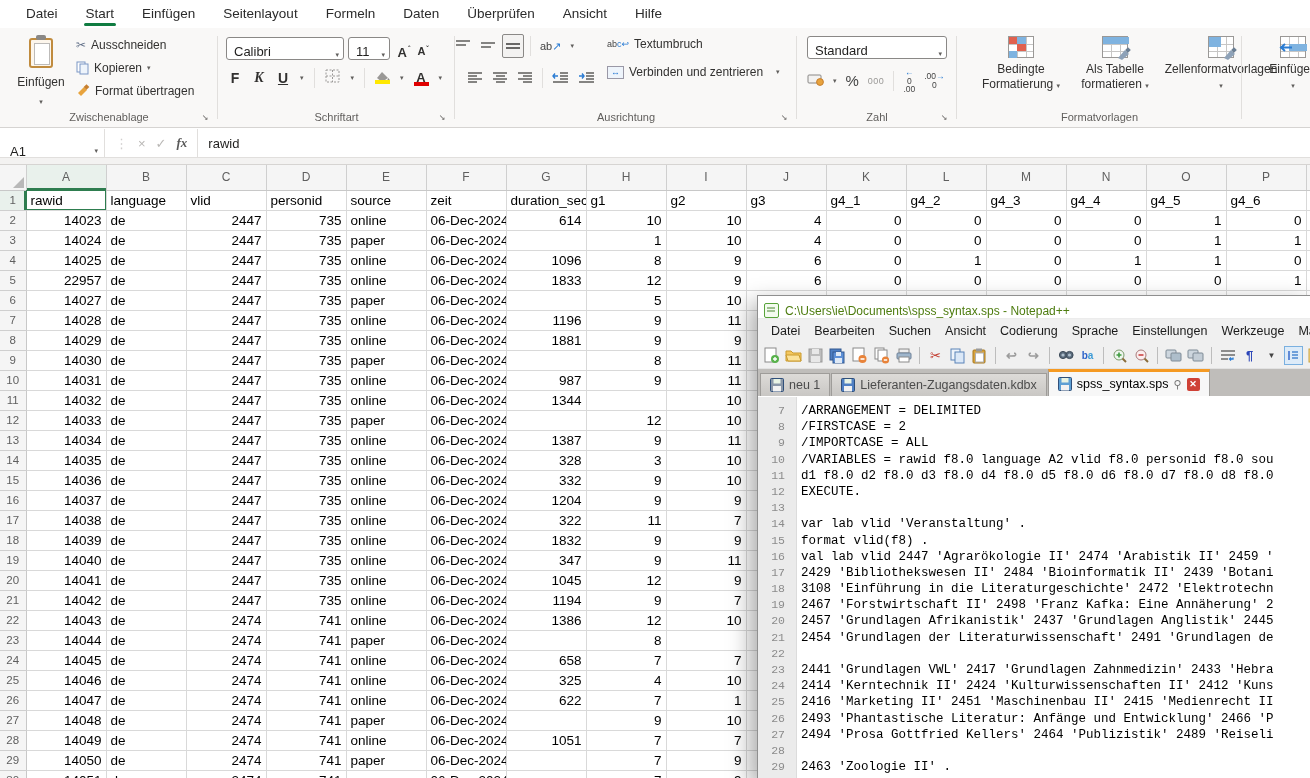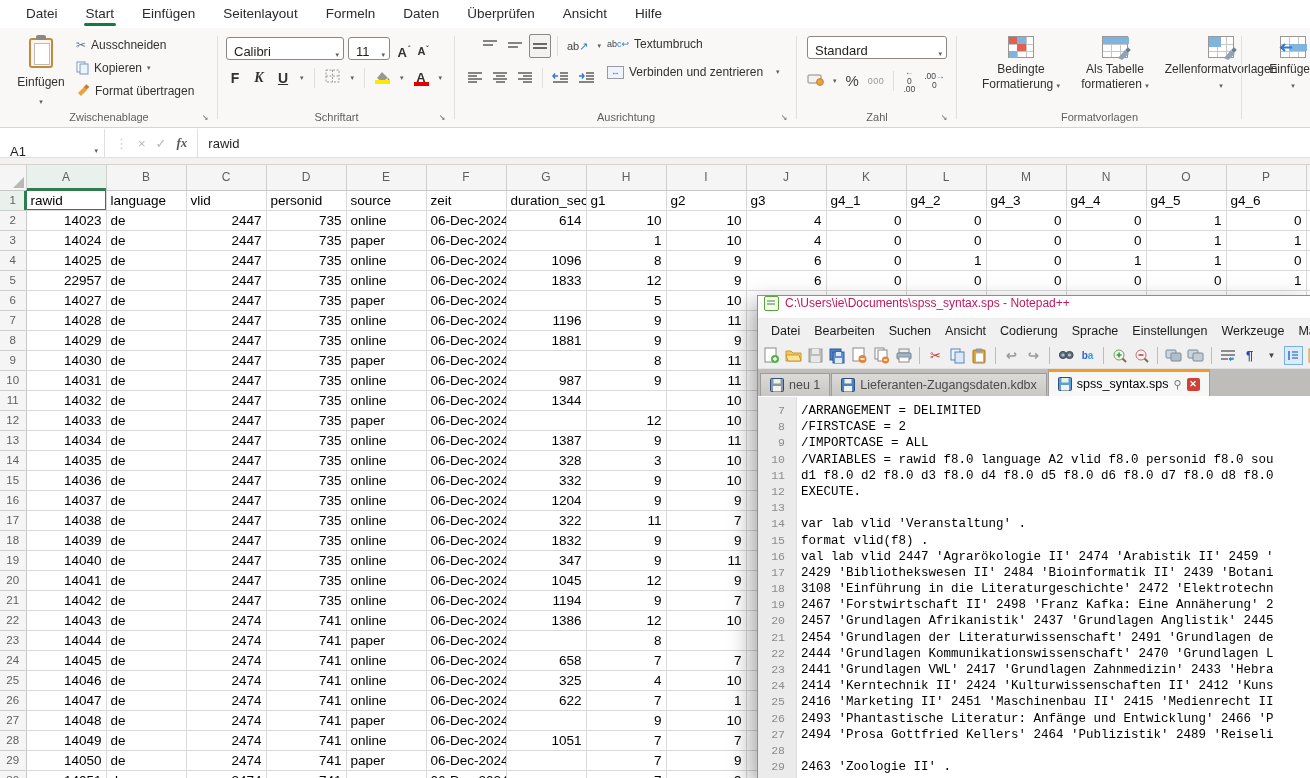--- a/index.html
+++ b/index.html
@@ -30,21 +30,21 @@
   .clip-col { position:absolute; left:76px; top:10px; display:flex; flex-direction:column; gap:9px; }
   
   .combo { background:#fff; border:1px solid #8a8886; border-radius:3px; height:23px; display:flex; align-items:flex-end; font-size:13px; color:#201f1e; padding:0 4px 0 7px; justify-content:space-between; }
   .fontrow1 { position:absolute; left:8px; top:9px; display:flex; gap:4px; align-items:center; }
   .fontrow2 { position:absolute; left:10px; top:40px; display:flex; gap:10px; align-items:center; font-size:14px; color:#323130; }
   .fk { font-weight:bold; width:14px; text-align:center; }
   .colorbar { display:inline-block; width:15px; height:4px; margin-top:-2px; }
   .stack { display:inline-flex; flex-direction:column; align-items:center; line-height:1; }
   .vline { width:1px; height:20px; background:#e1dfdd; }
   
-  .al-r1 { position:absolute; left:27px; top:8px; display:flex; gap:9px; align-items:center; }
+  .al-r1 { position:absolute; left:0; top:8px; display:flex; gap:9px; align-items:center; }
   .al-r2 { position:absolute; left:12px; top:40px; display:flex; gap:9px; align-items:center; }
   .al-sel { border:1px solid #8a8886; background:#f3f2f1; border-radius:2px; padding:2px; margin:-3px; }
   .wrapcol { position:absolute; left:152px; top:9px; display:flex; flex-direction:column; gap:14px; }
   .mergebox { display:inline-block; width:17px; height:13px; border:1px solid #9a98a6; position:relative; background:#eef4fb; color:#2b7cd3; font-size:9px; line-height:11px; text-align:center; }
   
   .num-r1 { position:absolute; left:10px; top:8px; }
   .num-r2 { position:absolute; left:10px; top:40px; display:flex; gap:9px; align-items:center; color:#323130; }
   
   .stylebtn { position:absolute; top:8px; text-align:center; font-size:12px; color:#323130; line-height:1.25; }
   .mini-grid { display:inline-block; position:relative; width:26px; height:22px; border:1px solid #9a9896; background:
@@ -72,21 +72,21 @@
   td.zeit { overflow:visible; position:relative; z-index:2; }
   td.selcell { outline:1.5px solid #2e7d4f; outline-offset:-1.5px; }
   th.hl { background:#e9f1ec !important; }
   th.hl-col { box-shadow: inset 0 -2px 0 #2e7d4f; }
   th.hl-row { box-shadow: inset -2px 0 0 #2e7d4f; }
   .corner-tri { position:absolute; right:2px; bottom:2px; width:0; height:0; border-left:11px solid transparent; border-bottom:11px solid #b8b8b8; }
   
   .ico { display:inline-flex; align-items:center; justify-content:center; }
   
   #npp { position:absolute; left:757px; top:295px; width:554px; height:484px; background:#fff; border:1px solid #8f8f8f; box-shadow:-6px 8px 22px rgba(0,0,0,.35); }
-  .npp-title { height:23px; background:#ffffff; display:flex; align-items:flex-start; gap:6px; padding:0 6px; font-size:12px; color:#be185d; border-bottom:1px solid #ececec; }
+  .npp-title { height:23px; background:#ffffff; display:flex; align-items:flex-end; gap:6px; padding:0 6px; font-size:12px; color:#4d7c0f; border-bottom:1px solid #ececec; }
   .npp-logo { width:15px; height:15px; border:1.5px solid #58a33a; background:#f3fbef; border-radius:2px; position:relative; flex:none; }
   .npp-logo::after { content:""; position:absolute; left:2px; top:3px; width:8px; height:1.5px; background:#9ec08f; box-shadow:0 3px 0 #9ec08f; }
   .npp-menu { height:24px; background:#f0f0f0; display:flex; align-items:center; padding:0 6px; gap:0; overflow:hidden; }
   .npp-menu-item { font-size:12.5px; color:#1a1a1a; padding:3px 7px; white-space:nowrap; }
   .npp-toolbar { height:26px; background:#f0f0f0; display:flex; align-items:center; padding:0 4px; gap:3px; overflow:hidden; border-bottom:1px solid #e2e2e2;}
   .tbi { width:19px; height:19px; display:inline-flex; align-items:center; justify-content:center; flex:none; font-size:13px; }
   .tbsep { width:1px; height:17px; background:#bdbdbd; margin:0 3px; flex:none; }
   .npp-tabs { height:27px; background:#bfbdba; display:flex; align-items:flex-end; padding-left:2px; gap:1px; overflow:hidden; }
   .npp-tab { height:23px; display:flex; align-items:center; gap:5px; padding:0 9px; background:linear-gradient(#dddbd8,#c9c7c4); border:1px solid #9e9c99; border-bottom:none; font-size:12.5px; color:#4c4c4c; white-space:nowrap; }
   .npp-tab.active { height:27px; background:#f7f7f7; border-top:3px solid #f59a23; color:#000; position:relative; z-index:2; }
@@ -1230,21 +1230,20 @@
           <div class="code-line">
             <span class="ln">20</span>
             <span class="ctext">2457 'Grundlagen Afrikanistik' 2437 'Grundlagen Anglistik' 2445</span>
           </div>
           <div class="code-line">
             <span class="ln">21</span>
             <span class="ctext">2454 'Grundlagen der Literaturwissenschaft' 2491 'Grundlagen de</span>
           </div>
           <div class="code-line">
             <span class="ln">22</span>
-            <span class="ctext">2444 'Grundlagen Kommunikationswissenschaft' 2470 'Grundlagen L</span>
           </div>
           <div class="code-line">
             <span class="ln">23</span>
             <span class="ctext">2441 'Grundlagen VWL' 2417 'Grundlagen Zahnmedizin' 2433 'Hebra</span>
           </div>
           <div class="code-line">
             <span class="ln">24</span>
             <span class="ctext">2414 'Kerntechnik II' 2424 'Kulturwissenschaften II' 2412 'Kuns</span>
           </div>
           <div class="code-line">

